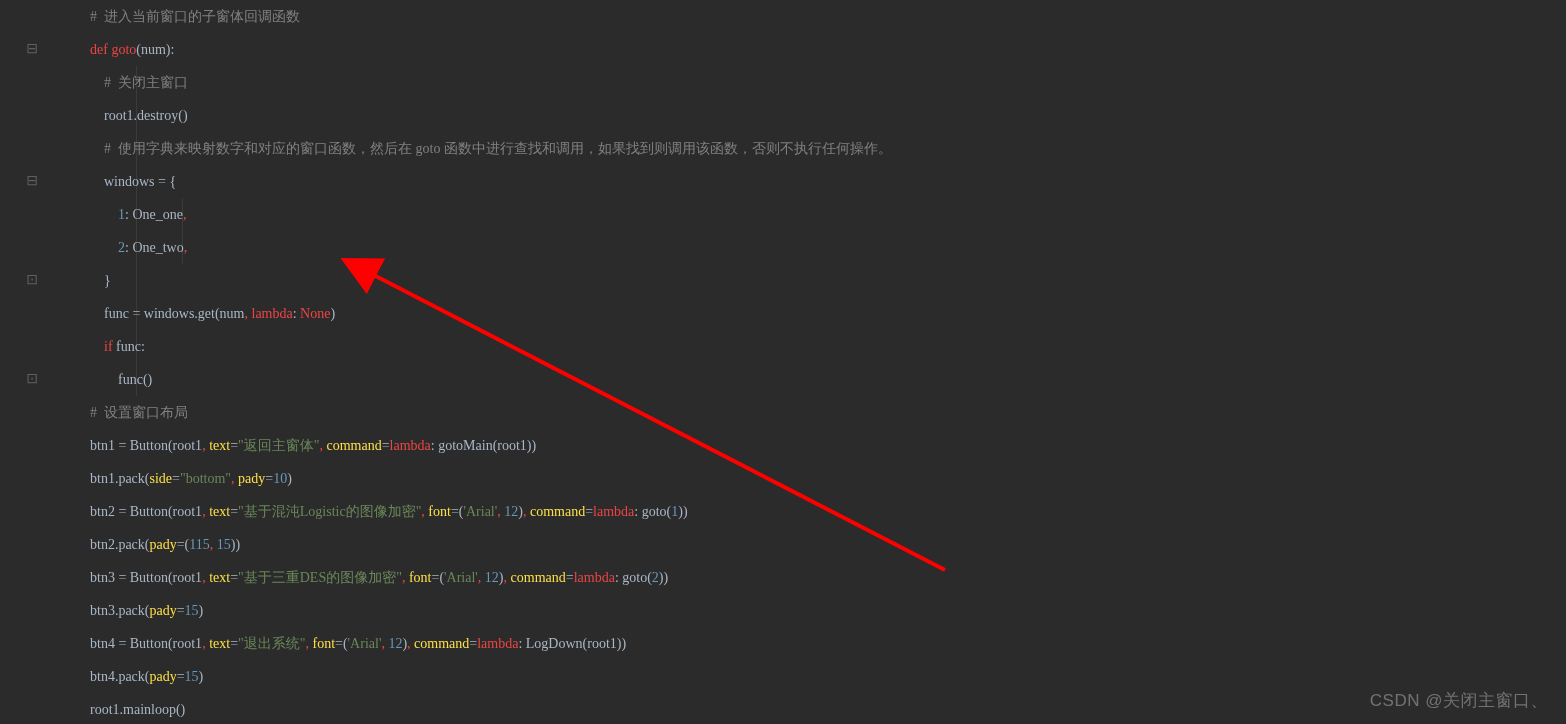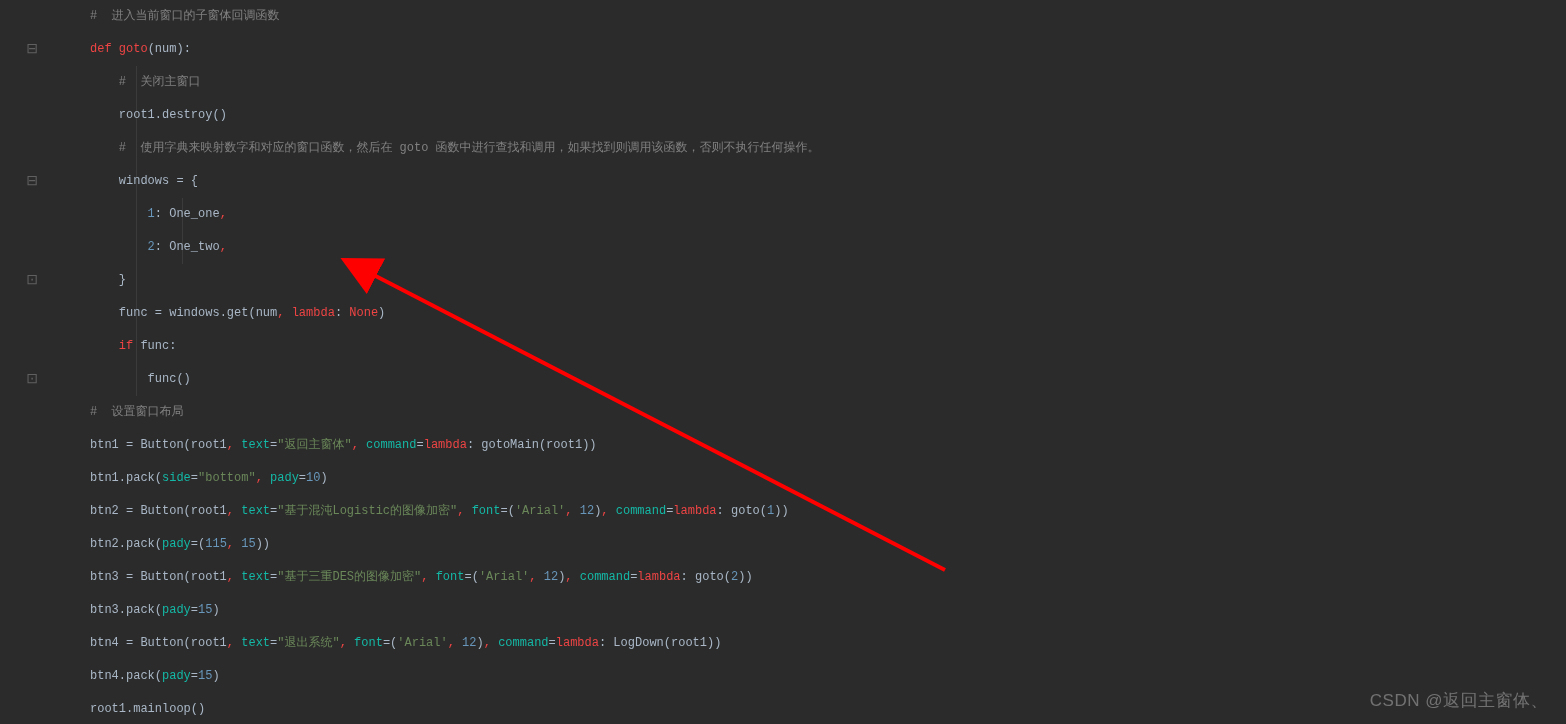--- a/index.html
+++ b/index.html
@@ -29,33 +29,33 @@
     line-height: 12px;
     text-align: center;
     cursor: pointer;
   }
   .code {
     position: absolute;
     left: 40px;
     top: 0;
     right: 0;
     bottom: 0;
-    font-family: Liberation Mono, monospace;
-    font-size: 12px;
+    font-family: Liberation Serif, serif;
+    font-size: 14px;
     line-height: 33px;
     white-space: pre;
     color: #a9b7c6;
   }
   .tline { display: block; padding-left: 50px; }
   .c-comment { color: #808080; }
   .c-kw { color: #ef4444; }
   .c-def { color: #ef4444; }
   .c-num { color: #6897bb; }
   .c-str { color: #6a8759; }
-  .c-param { color: #14b8a6; }
+  .c-param { color: #fde047; }
   .c-eq { color: #a9b7c6; }
   .guides { position: absolute; left: 40px; top: 0; right: 0; bottom: 0; pointer-events: none; }
   .guide-v { position: absolute; width: 0; border-left: 1px solid #3b3b3b; }
   .arrow-layer { position: absolute; left: 0; top: 0; width: 1566px; height: 724px; pointer-events: none; }
   .watermark {
     position: absolute;
     right: 18px;
     bottom: 12px;
     color: rgba(200,200,200,0.45);
     font-family: Arial, sans-serif;
@@ -83,13 +83,13 @@
 
 <svg class="arrow-layer">
   <defs>
     <marker id="ah" markerWidth="10" markerHeight="10" refX="2" refY="5" orient="auto">
       <path d="M0,0 L10,5 L0,10 Z" fill="#ff0000"></path>
     </marker>
   </defs>
   <line id="arrow-line" stroke="#ff0000" stroke-width="4" marker-end="url(#ah)" x1="945" y1="570" x2="368.88580714388496" y2="272.5872030041936"></line>
 </svg>
 
-<div class="watermark">CSDN @返回主窗体、</div>
+<div class="watermark">CSDN @关闭主窗口、</div>
 
 </body></html>

